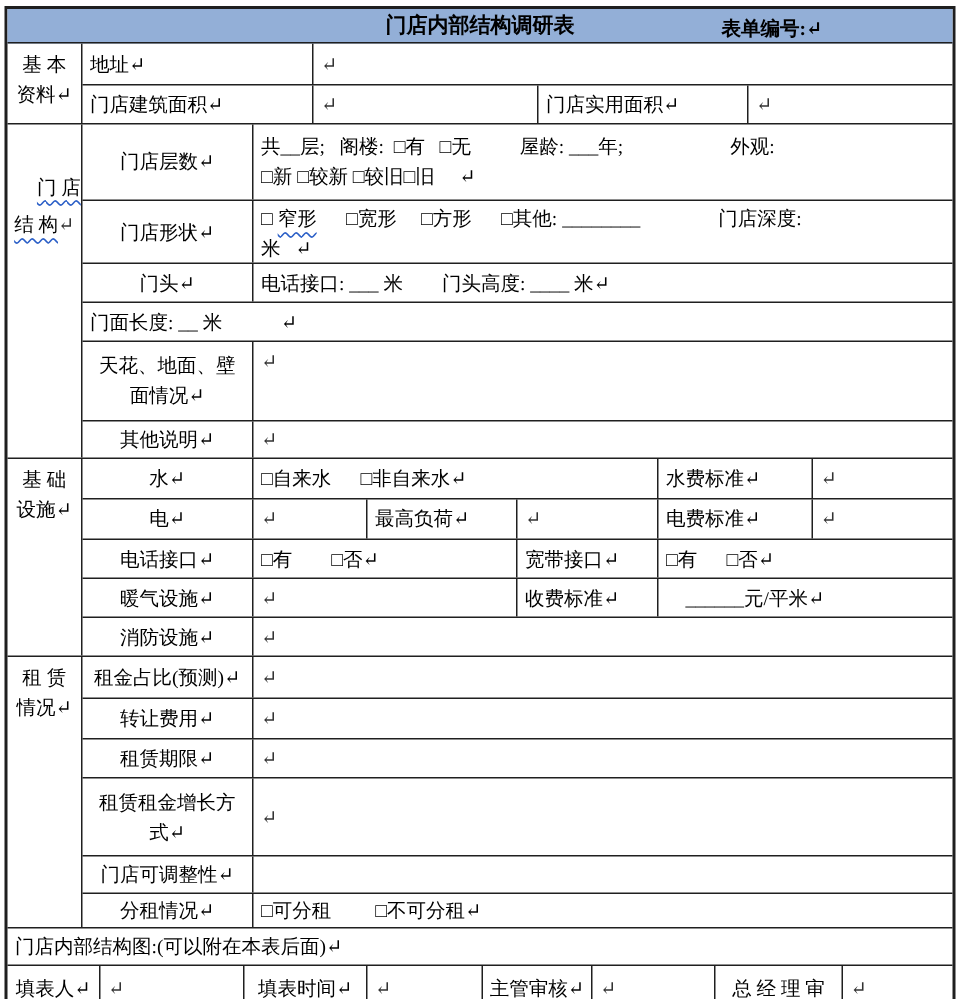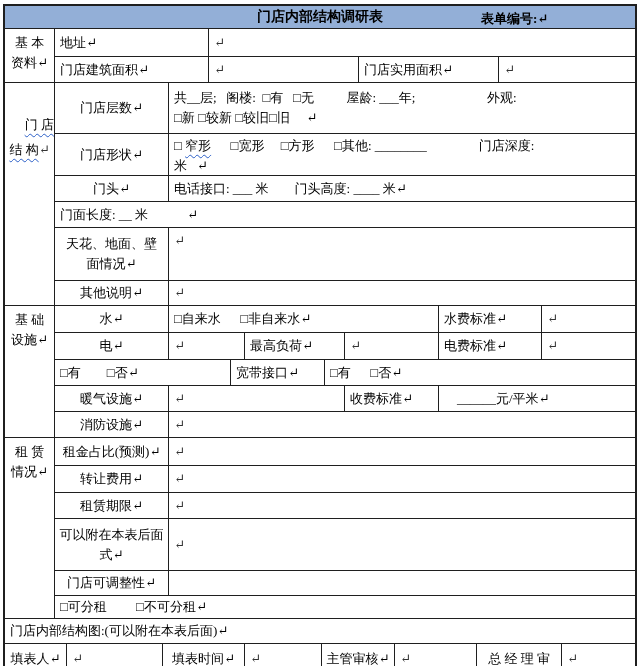--- a/index.html
+++ b/index.html
@@ -180,20 +180,23 @@
             <span class="pre pm">↵</span>
           </div>
         <div class="c left" style="width:103px">
             <span class="pre">电费标准↵</span>
           </div>
         <div class="c left flex1 end">
             <span class="pre pm">↵</span>
           </div>
       </div>
       <div class="r" style="height:26px">
+        <div class="c lab" style="width:114px">
+            <span class="pre">电话接口↵</span>
+          </div>
         <div class="c left" style="width:176px">
             <span class="pre">□有        □否↵</span>
           </div>
         <div class="c left" style="width:94px">
             <span class="pre">宽带接口↵</span>
           </div>
         <div class="c left flex1 end">
             <span class="pre">□有      □否↵</span>
           </div>
       </div>
@@ -245,33 +248,36 @@
       <div class="r" style="height:26px">
         <div class="c lab" style="width:114px">
             <span class="pre">租赁期限↵</span>
           </div>
         <div class="c left flex1 end">
             <span class="pre pm">↵</span>
           </div>
       </div>
       <div class="r" style="height:52px">
         <div class="c lab" style="width:114px">
-            <span class="pre">可以附在本表后面
+            <span class="pre">租赁租金增长方
 式↵</span>
           </div>
         <div class="c left flex1 end">
             <span class="pre pm">↵</span>
           </div>
       </div>
       <div class="r" style="height:25px">
         <div class="c lab" style="width:114px">
             <span class="pre">门店可调整性↵</span>
           </div>
       </div>
       <div class="r" style="height:23px">
+        <div class="c lab" style="width:114px">
+            <span class="pre">分租情况↵</span>
+          </div>
         <div class="c left flex1 end">
             <span class="pre">□可分租         □不可分租↵</span>
           </div>
       </div>
     </div>
   </div>
 
   <div class="sec" style="height:25px">
     <div class="c left flex1 end">
         <span class="pre">门店内部结构图:(可以附在本表后面)↵</span>

